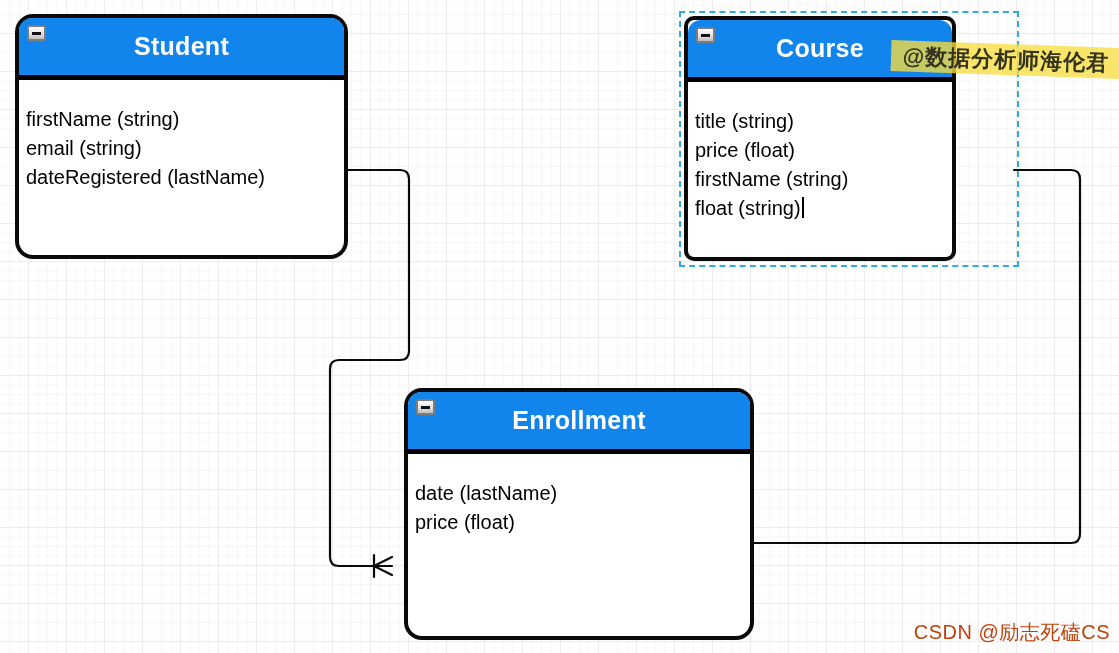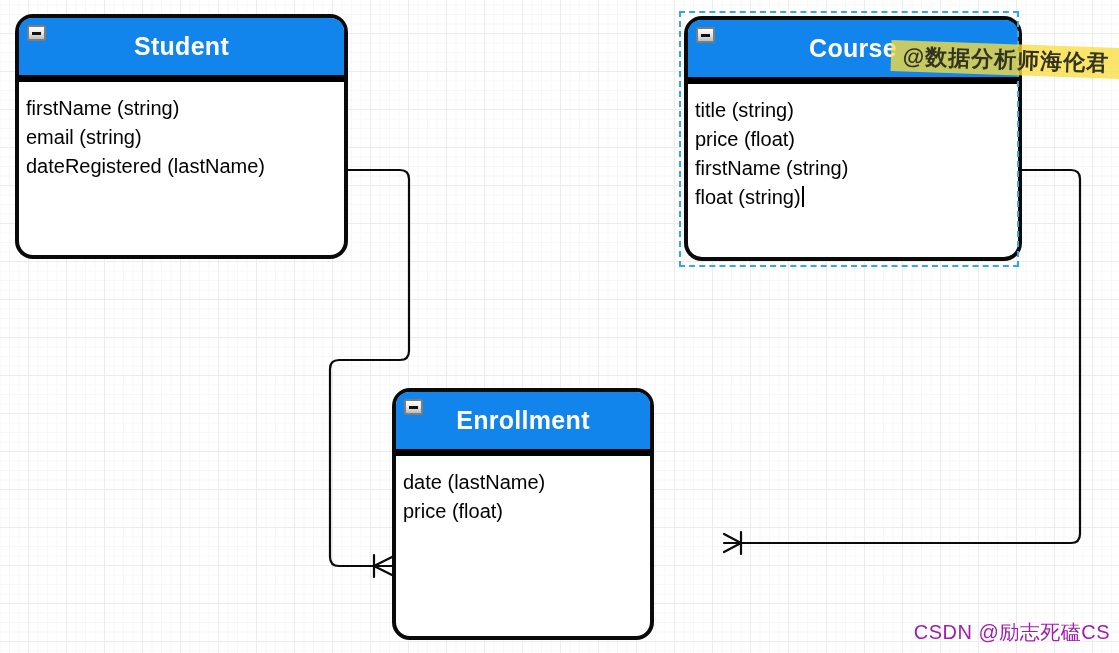--- a/index.html
+++ b/index.html
@@ -29,41 +29,41 @@
     background:#ffffff;
     border:4px solid #0a0a0a;
     border-radius:18px;
     box-sizing:border-box;
     z-index:3;
   }
   .ent-header{
     position:relative;
     height:57px;
     background:#1285EC;
-    border-bottom:7px solid #000000;
+    border-bottom:5px solid #000000;
     border-radius:13px 13px 0 0;
   }
   .ent-title{
     position:absolute;left:0;right:0;top:0;bottom:0;
     display:flex;align-items:center;justify-content:center;
     color:#ffffff;font-size:25px;font-weight:bold;
     letter-spacing:.3px;
   }
   .collapse-btn{
     position:absolute;left:8px;top:7px;
     width:19px;height:16px;
     background:linear-gradient(180deg,#ffffff 0%,#e3e3e3 55%,#bdbdbd 100%);
     border:2px solid #7d7d7d;
     border-radius:2px;
     box-sizing:border-box;
     display:flex;align-items:center;justify-content:center;
     cursor:pointer;z-index:4;
   }
   .minus-bar{width:9px;height:3px;background:#111;display:block;}
-  .ent-body{padding:12px 11px 0 7px;}
+  .ent-body{padding:12px 11px 0 7px;margin-top:13px;}
   .field{
     font-size:20px;line-height:29px;color:#000;
     white-space:nowrap;
   }
   .caret{
     display:inline-block;width:2px;height:21px;background:#000;
     vertical-align:-3px;margin-left:1px;
   }
   
   .selection-outline{
@@ -77,21 +77,21 @@
     position:absolute;left:891px;top:44px;width:230px;height:31px;
     background:rgba(247,222,63,0.78);
     transform:rotate(2deg);
     display:flex;align-items:center;justify-content:center;
     font-size:22px;font-weight:bold;color:#33331f;
     letter-spacing:1px;white-space:nowrap;
     z-index:8;
   }
   .wm-bottom{
     position:absolute;right:9px;bottom:7px;
-    font-size:20px;color:#a21caf;
+    font-size:20px;color:#c2410c;
     text-shadow:1px 1px 0 #ffffff;
     letter-spacing:.5px;z-index:8;
   }
 </style>
 </head>
 <body>
 
 <div class="canvas"></div>
 
 <svg class="conn-layer" width="1119" height="653" viewBox="0 0 1119 653">
@@ -114,37 +114,37 @@
       </span>
     <span class="ent-title">Student</span>
   </div>
   <div class="ent-body">
     <div class="field">firstName (string)</div>
     <div class="field">email (string)</div>
     <div class="field">dateRegistered (lastName)</div>
   </div>
 </div>
 
-<div class="entity" style="left:684px;top:16px;width:338px;height:245px;">
+<div class="entity" style="left:684px;top:16px;width:272px;height:245px;border-radius:10px;">
   <div class="ent-header">
     <span class="collapse-btn">
         <span class="minus-bar"></span>
       </span>
     <span class="ent-title">Course</span>
   </div>
   <div class="ent-body">
     <div class="field">title (string)</div>
     <div class="field">price (float)</div>
     <div class="field">firstName (string)</div>
     <div class="field"><span>float (string)</span><span class="caret"></span></div>
   </div>
 </div>
 <div class="selection-outline"></div>
 
-<div class="entity" style="left:392px;top:388px;width:262px;height:252px;">
+<div class="entity" style="left:404px;top:388px;width:350px;height:252px;">
   <div class="ent-header">
     <span class="collapse-btn">
         <span class="minus-bar"></span>
       </span>
     <span class="ent-title">Enrollment</span>
   </div>
   <div class="ent-body">
     <div class="field">date (lastName)</div>
     <div class="field">price (float)</div>
   </div>

